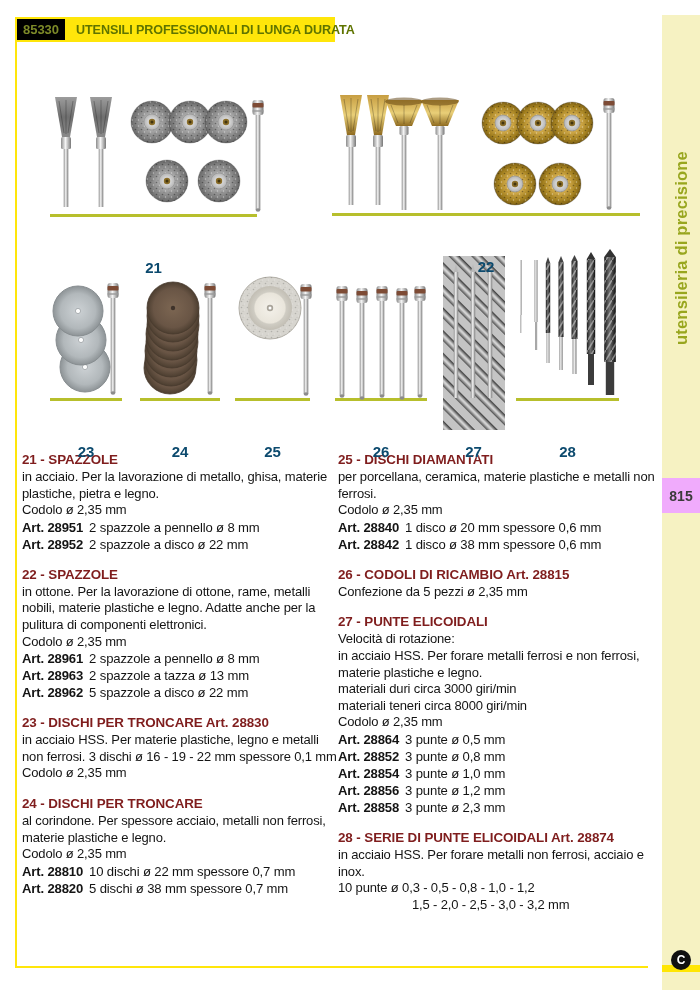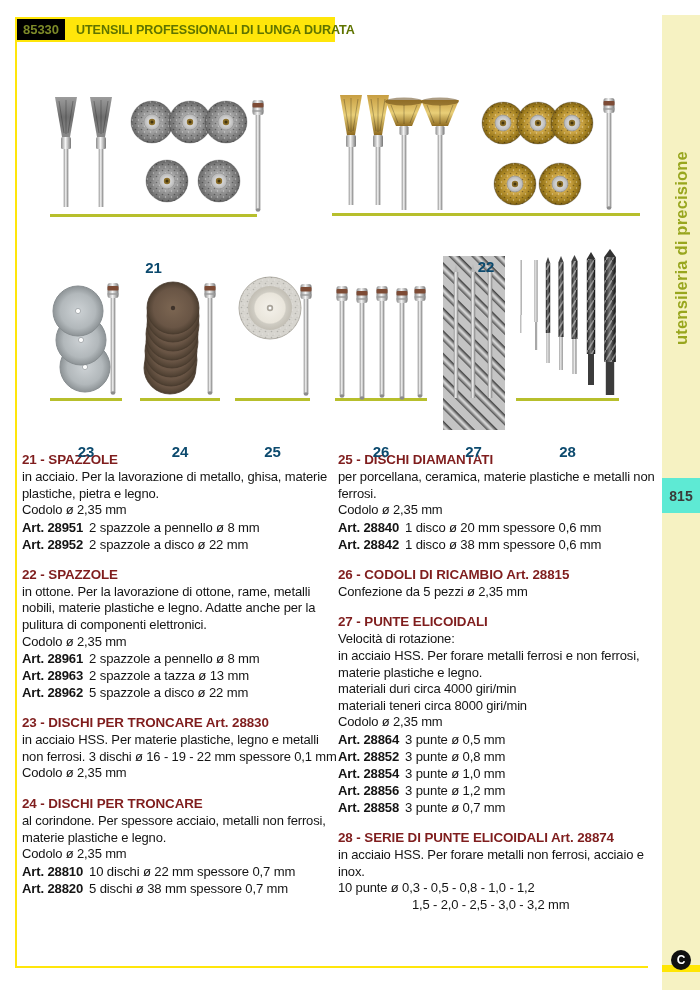--- a/index.html
+++ b/index.html
@@ -23,21 +23,21 @@
   #border-left{left:15px;top:17px;width:2px;height:951px;background:#ffe60a;}
   #border-bottom{left:15px;top:966px;width:633px;height:2px;background:#ffe60a;}
   
   #strip{left:662px;top:15px;width:38px;height:975px;background:#f6f2c2;}
   #strip-label{
     left:662px;top:138px;width:38px;height:220px;display:flex;align-items:center;justify-content:center;
     writing-mode:vertical-rl;transform:rotate(180deg);
     color:#98a61e;font-weight:bold;font-size:16.5px;letter-spacing:.2px;white-space:nowrap;
   }
   #page-badge{
-    left:662px;top:478px;width:38px;height:35px;background:#5eead4;color:#3a3a3a;
+    left:662px;top:478px;width:38px;height:35px;background:#f0abfc;color:#3a3a3a;
     font-weight:bold;font-size:14px;display:flex;align-items:center;justify-content:center;
   }
   #strip-bar{left:662px;top:965px;width:38px;height:7px;background:#ffe604;}
   #logo{
     left:671px;top:950px;width:20px;height:20px;border-radius:50%;background:#101010;
     color:#fff;font-weight:bold;font-size:12px;display:flex;align-items:center;justify-content:center;
   }
   
   .fig-line{position:absolute;height:3px;background:#b7bf2c;}
   .fig-num{position:absolute;color:#0c4a6e;font-weight:bold;font-size:15px;text-align:center;z-index:3;margin-top:40px;}
@@ -353,28 +353,28 @@
 
   <div class="sec">
     <div class="sec-title">26 - CODOLI DI RICAMBIO Art. 28815</div>
     <div class="b">Confezione da 5 pezzi ø 2,35 mm</div>
   </div>
 
   <div class="sec">
     <div class="sec-title">27 - PUNTE ELICOIDALI</div>
     <div class="b">Velocità di rotazione:</div>
     <div class="b">in acciaio HSS. Per forare metalli ferrosi e non ferrosi, materie plastiche e legno.</div>
-    <div class="b">materiali duri circa 4000 giri/min</div>
+    <div class="b">materiali duri circa 3000 giri/min</div>
     <div class="b">materiali teneri circa 8000 giri/min</div>
     <div class="b">Codolo ø 2,35 mm</div>
     <div class="art"><span class="code">Art. 28864</span><span>3 punte ø 0,5 mm</span></div>
     <div class="art"><span class="code">Art. 28852</span><span>3 punte ø 0,8 mm</span></div>
     <div class="art"><span class="code">Art. 28854</span><span>3 punte ø 1,0 mm</span></div>
     <div class="art"><span class="code">Art. 28856</span><span>3 punte ø 1,2 mm</span></div>
-    <div class="art"><span class="code">Art. 28858</span><span>3 punte ø 0,7 mm</span></div>
+    <div class="art"><span class="code">Art. 28858</span><span>3 punte ø 2,3 mm</span></div>
   </div>
 
   <div class="sec">
     <div class="sec-title">28 - SERIE DI PUNTE ELICOIDALI Art. 28874</div>
     <div class="b">in acciaio HSS. Per forare metalli non ferrosi, acciaio e inox.</div>
     <div class="b">10 punte ø 0,3 - 0,5 - 0,8 - 1,0 - 1,2</div>
     <div class="b indent">1,5 - 2,0 - 2,5 - 3,0 - 3,2 mm</div>
   </div>
 
 </div>

